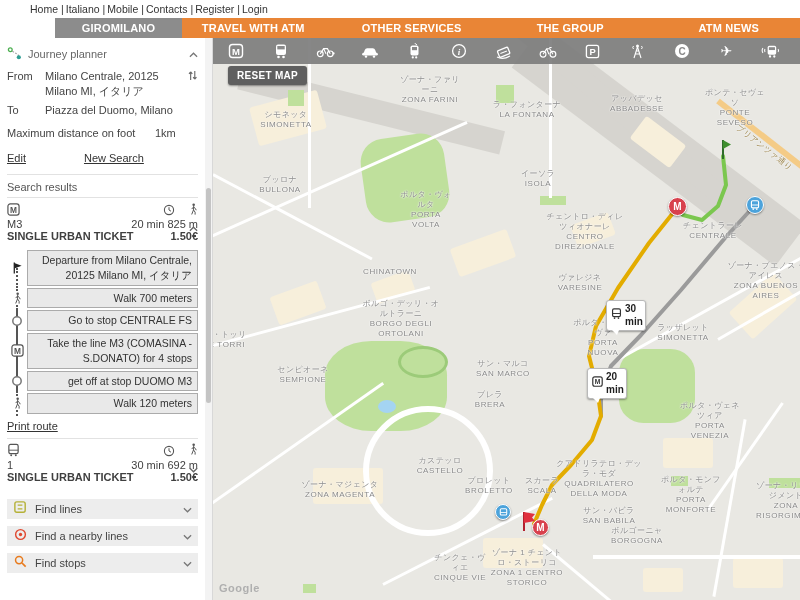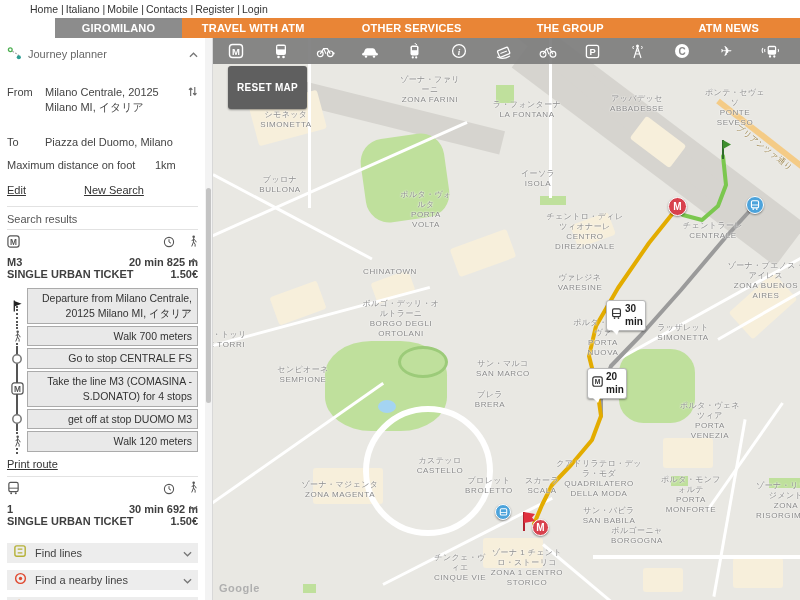--- a/index.html
+++ b/index.html
@@ -23,35 +23,35 @@
 
   .content { display:flex; height:562px; }
 
   
   .sidebar { position:relative; width:213px; height:562px; background:#fff;
     border-right:1px solid #D8D8D8; font-size:11px; color:#444; }
   .sb-inner { padding:5px 14px 0 7px; }
   .sb-row { display:flex; align-items:flex-start; }
   .jp-head { display:flex; align-items:center; height:22px; color:#666; }
   .jp-head .ttl { margin-left:6px; flex:1; }
-  .fromto { margin-top:20px; line-height:1.35; }
+  .fromto { margin-top:4px; line-height:1.35; }
   .fromto .lbl { width:38px; flex:none; color:#444; }
   .fromto .val { flex:1; color:#444; }
   .maxdist { margin-top:8px; line-height:1.35; display:flex; }
   .maxdist .lbl { width:148px; }
   .links { display:flex; margin:12px 0 10px; }
   .links a { color:#333; text-decoration:underline; cursor:pointer; }
   .links .l2 { margin-left:58px; }
   .srchres { color:#555; padding:6px 0 4px; border-top:1px solid #E2E2E2; }
 
   .res { border-top:1px solid #E2E2E2; padding:5px 0 4px; position:relative; }
   .res-r1 { display:flex; align-items:center; height:14px; }
   .res-r1 .grow { flex:1; }
   .res-r1 .ic { margin-right:14px; display:inline-flex; }
-  .res-r2 { display:flex; font-weight:bold; color:#3F3F3F; margin-top:7px; }
+  .res-r2 { display:flex; font-weight:normal; color:#3F3F3F; margin-top:1px; }
   .res-r2 .grow { flex:1; }
   .res-r3 { display:flex; font-weight:bold; color:#3F3F3F; }
   .res-r3 .grow { flex:1; }
   .chev { position:absolute; right:0; top:24px; cursor:pointer; }
 
   .steps { margin:4px 0 2px;text-align:right; }
   .step { display:flex; margin-bottom:2px; }
   .sic { position:relative; width:20px; flex:none; display:flex; align-items:center; justify-content:center; }
   .cl { position:absolute; left:9px; top:-2px; bottom:-2px; width:0; border-left:2px solid #555; }
   .cl.dot { border-left-style:dotted; }
@@ -89,21 +89,21 @@
   .ml.wrap { white-space:normal; }
   .w55{width:55px;} .w60{width:60px;} .w65{width:65px;} .w80{width:80px;} .w85{width:85px;} .w90{width:90px;}
   .ml.roadlab { transform:translate(-50%,-50%) rotate(38deg); color:#A08A54; }
 
   .maptoolbar { position:absolute; left:0; top:0; width:587px; height:26px; z-index:6;
     background:rgba(125,125,125,.92); display:flex; align-items:center;
     justify-content:space-between; padding:0 18px 0 12px; }
   .tbi { display:inline-flex; align-items:center; justify-content:center; width:22px; height:18px; cursor:pointer; }
 
   .resetbtn { position:absolute; left:15px; top:28px; z-index:6; background:#5F5F5F; color:#fff;
-    font-size:10px; font-weight:bold; padding:16px 9px; border-radius:3px; letter-spacing:.3px;
+    font-size:10px; font-weight:bold; padding:4px 9px; border-radius:3px; letter-spacing:.3px;
     box-shadow:0 1px 2px rgba(0,0,0,.4); cursor:pointer; }
 
   .badge { position:absolute; z-index:7; background:#fff; border:1px solid #B9B9B9; border-radius:3px;
     padding:2px 5px 2px 4px; font-size:10px; font-weight:bold; color:#1E1E1E;
     box-shadow:0 1px 2px rgba(0,0,0,.35); width:40px; line-height:1.25; cursor:pointer; }
   .badge .bl1 { display:flex; align-items:center; gap:3px; }
   .badge:after { content:""; position:absolute; left:5px; bottom:-5px; border-left:5px solid transparent;
     border-right:2px solid transparent; border-top:5px solid #fff; }
 
   .cmark { position:absolute; z-index:7; border-radius:50%; display:flex; align-items:center;

